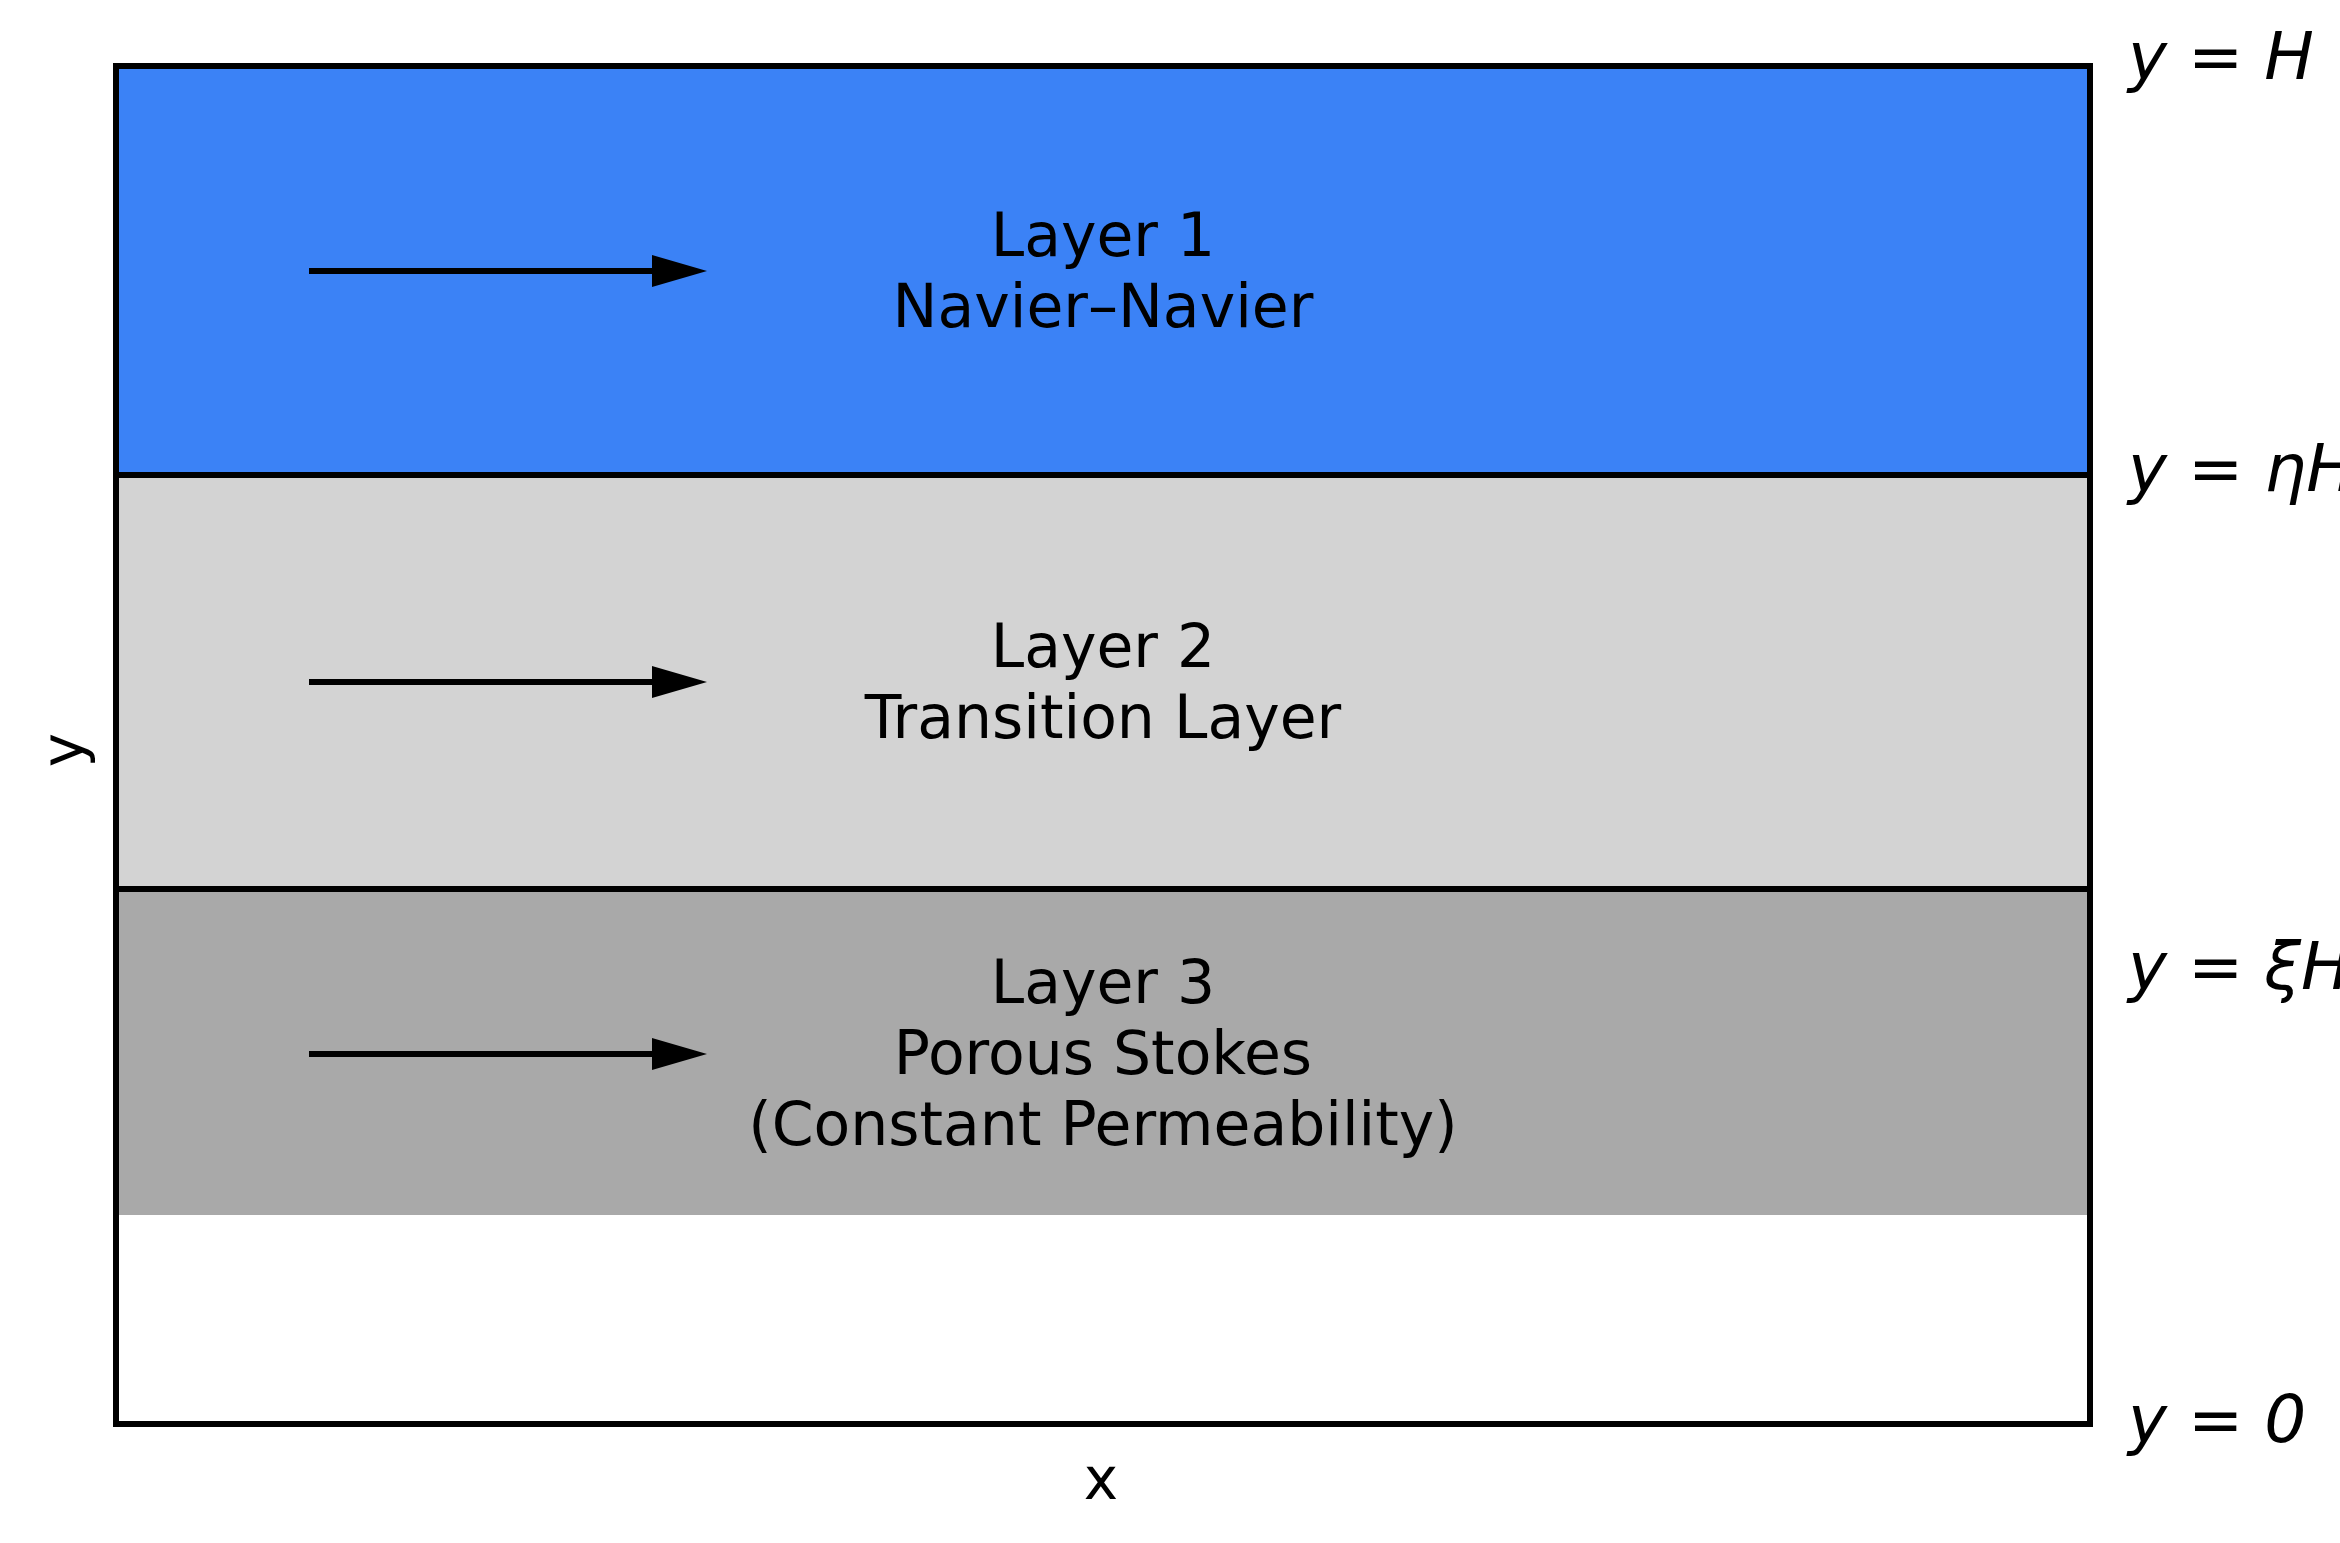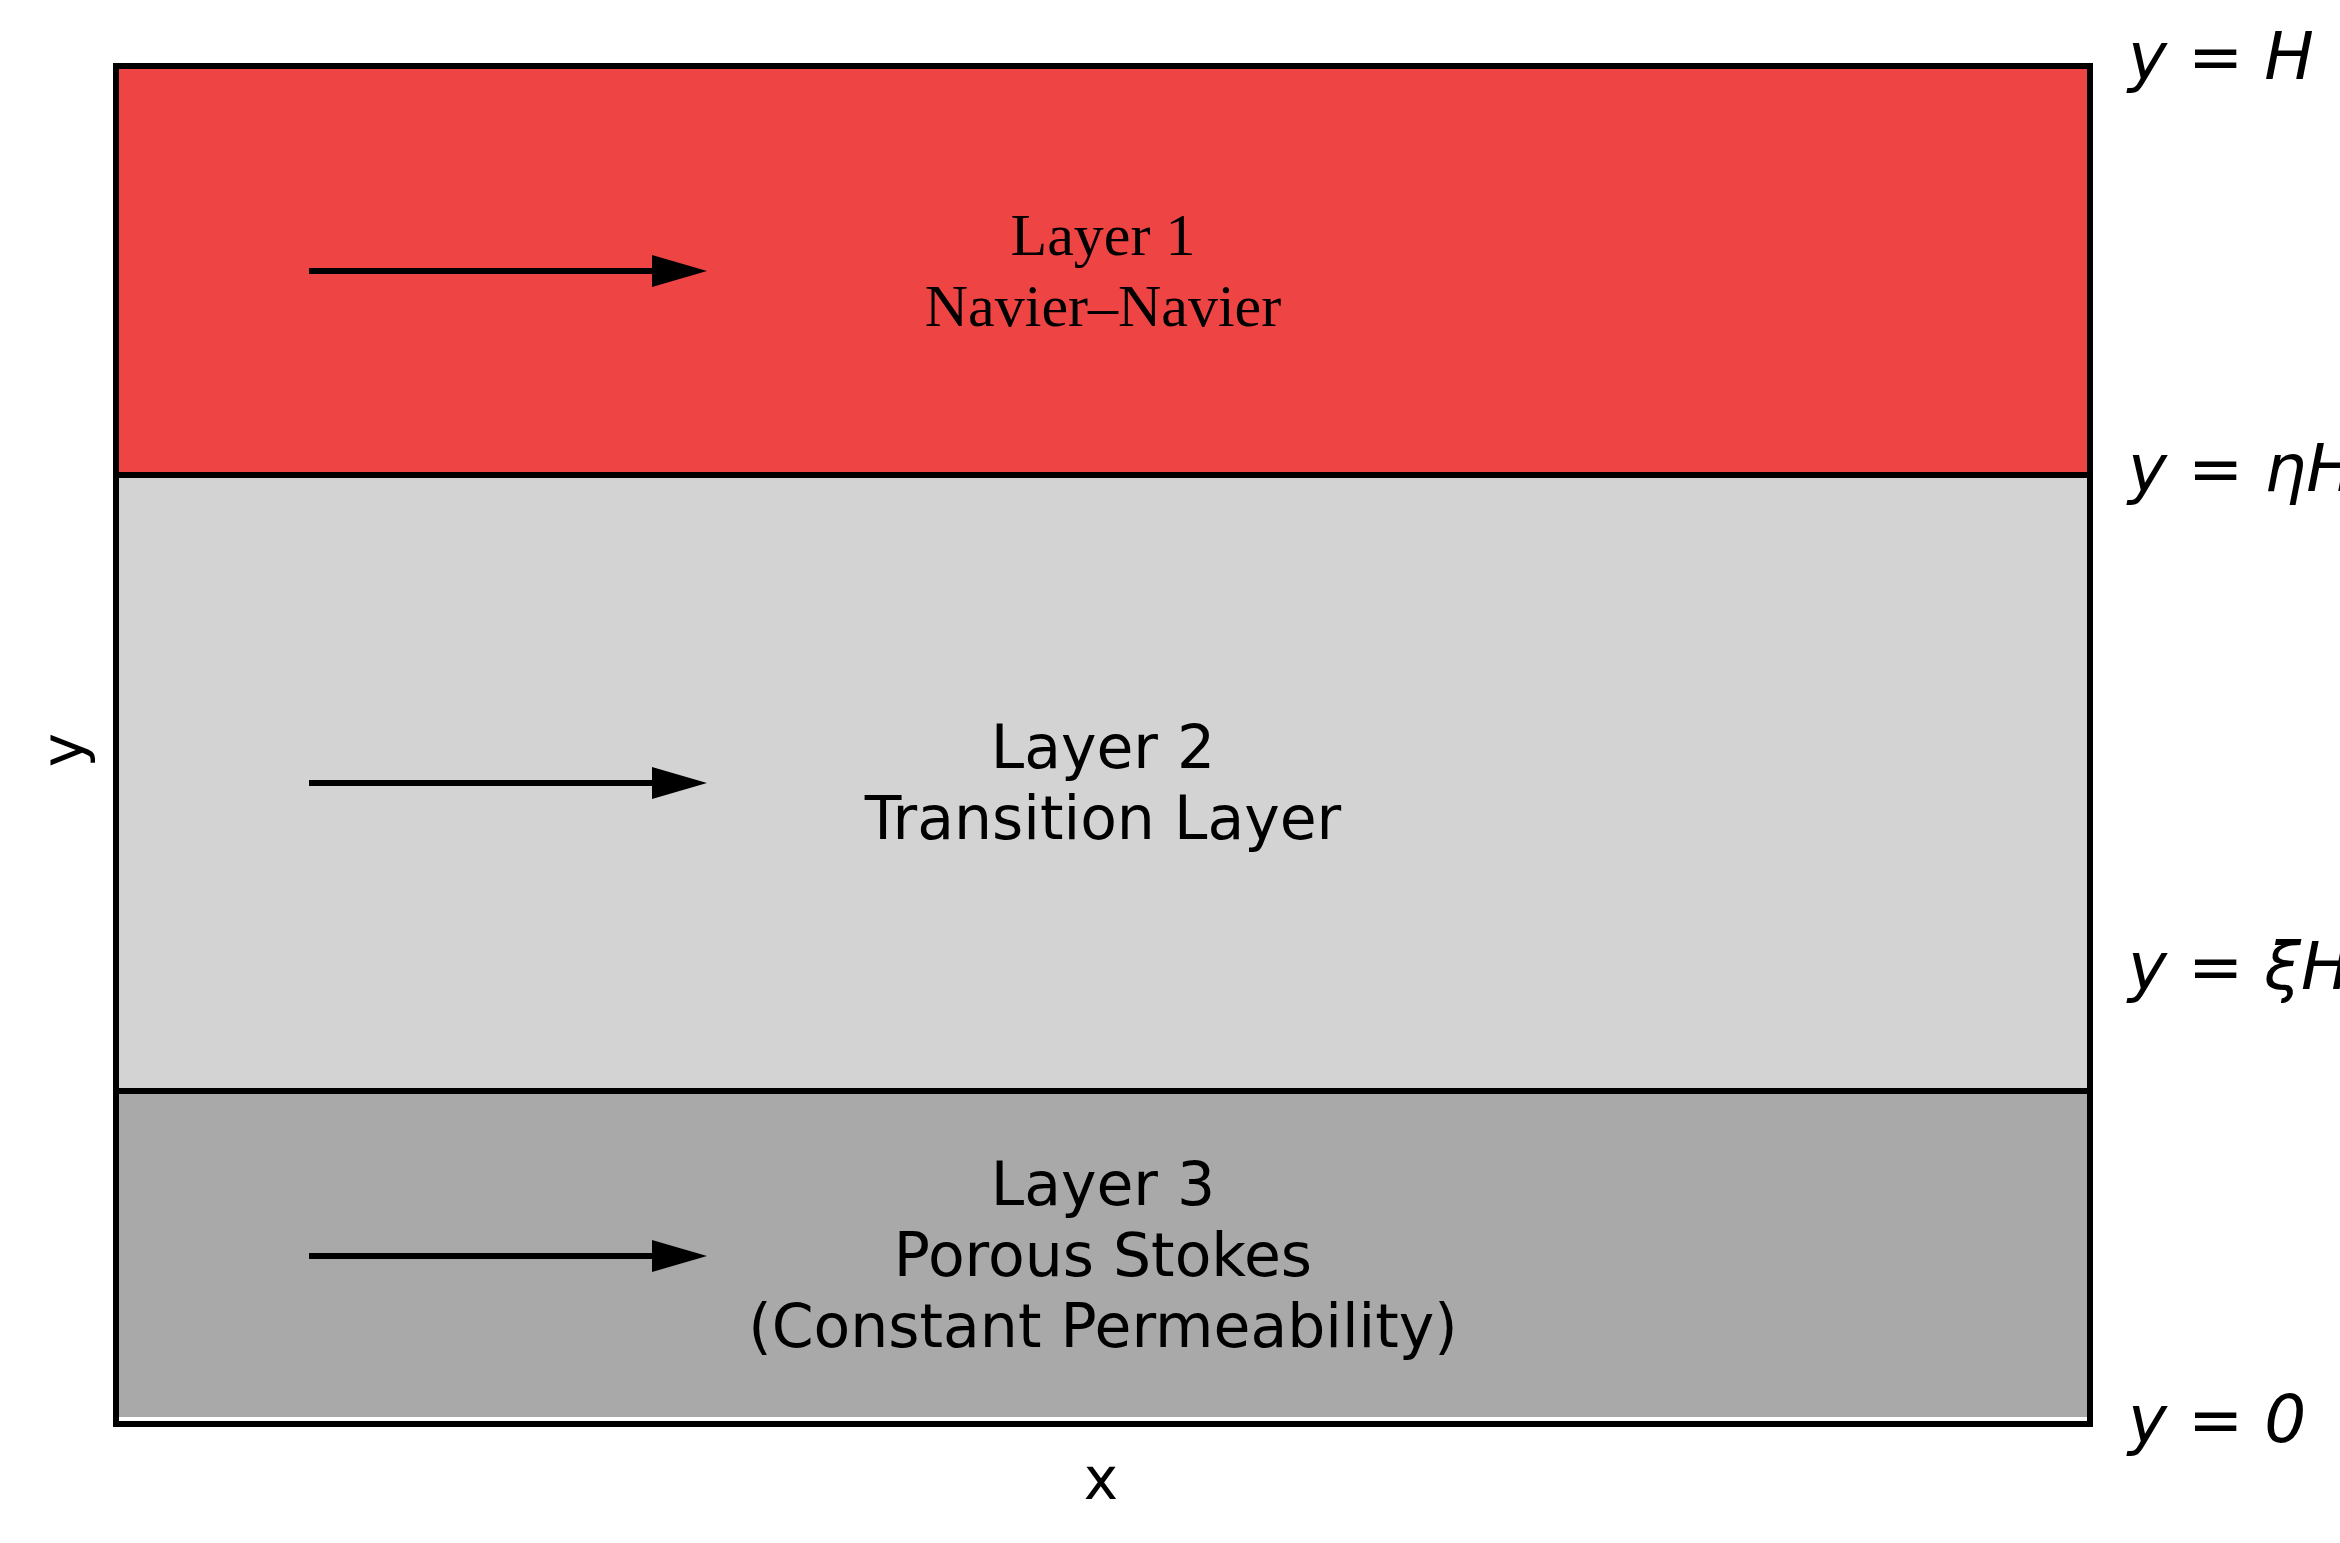--- a/index.html
+++ b/index.html
@@ -28,21 +28,21 @@
   }
   .layer {
     position: relative;
     width: 100%;
     box-sizing: border-box;
     display: flex;
     align-items: center;
     justify-content: center;
   }
   .layer-1 { height: 403px; }
-  .layer-2 { height: 616px; border-top: 6px solid #000000; }
+  .layer-2 { height: 414px; border-top: 6px solid #000000; }
   .layer-3 { height: 329px; border-top: 6px solid #000000; }
   .flow-arrow {
     position: absolute;
     left: 188px;
     top: 50%;
     transform: translateY(-50%);
     display: block;
   }
   .layer-text {
     text-align: center;
@@ -78,21 +78,21 @@
     transform: translate(-50%, -50%);
   }
 </style>
 </head>
 <body>
 
 <div class="figure">
 
   <div class="plot">
 
-    <div class="layer layer-1" style="background: #ef4444; font-family: Liberation Serif, serif;">
+    <div class="layer layer-1" style="background: #3b82f6;">
       <svg class="flow-arrow" width="400" height="40" viewBox="0 0 400 40" xmlns="http://www.w3.org/2000/svg">
         <line x1="2" y1="20" x2="352" y2="20" stroke="#000000" stroke-width="6"></line>
         <polygon points="345,4 400,20 345,36" fill="#000000"></polygon>
       </svg>
       <div class="layer-text">
         <div>Layer 1</div>
         <div>Navier–Navier</div>
       </div>
     </div>
 

